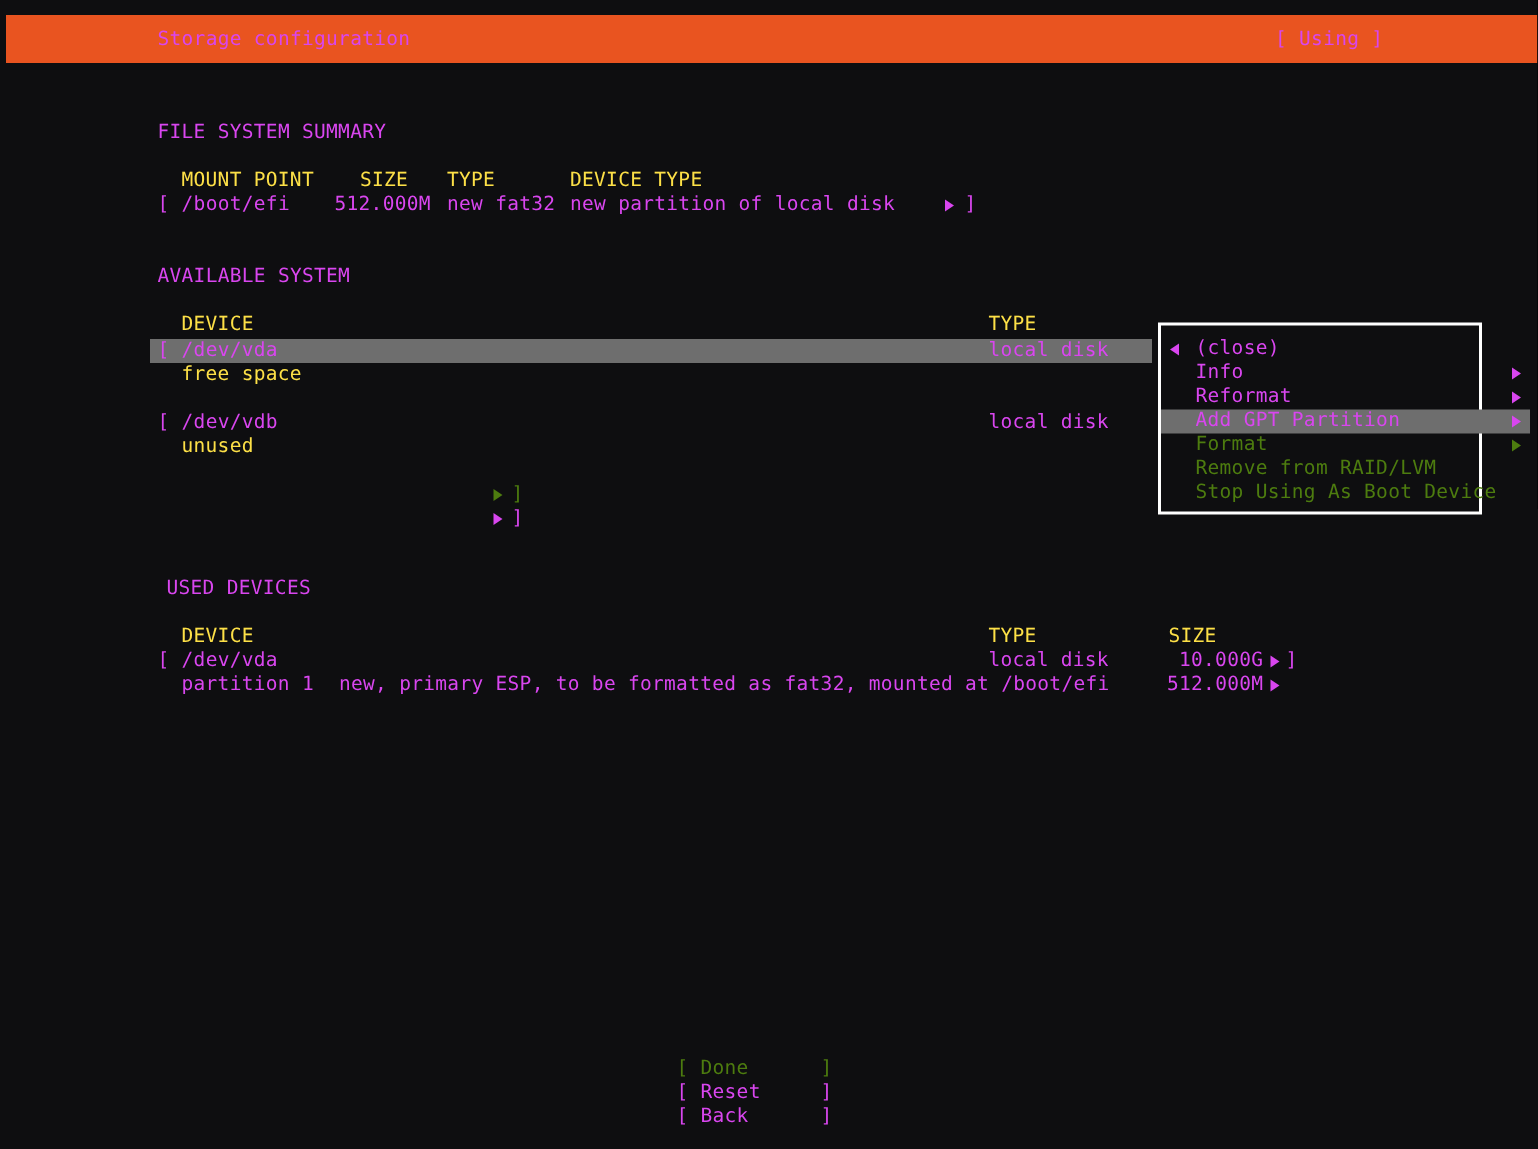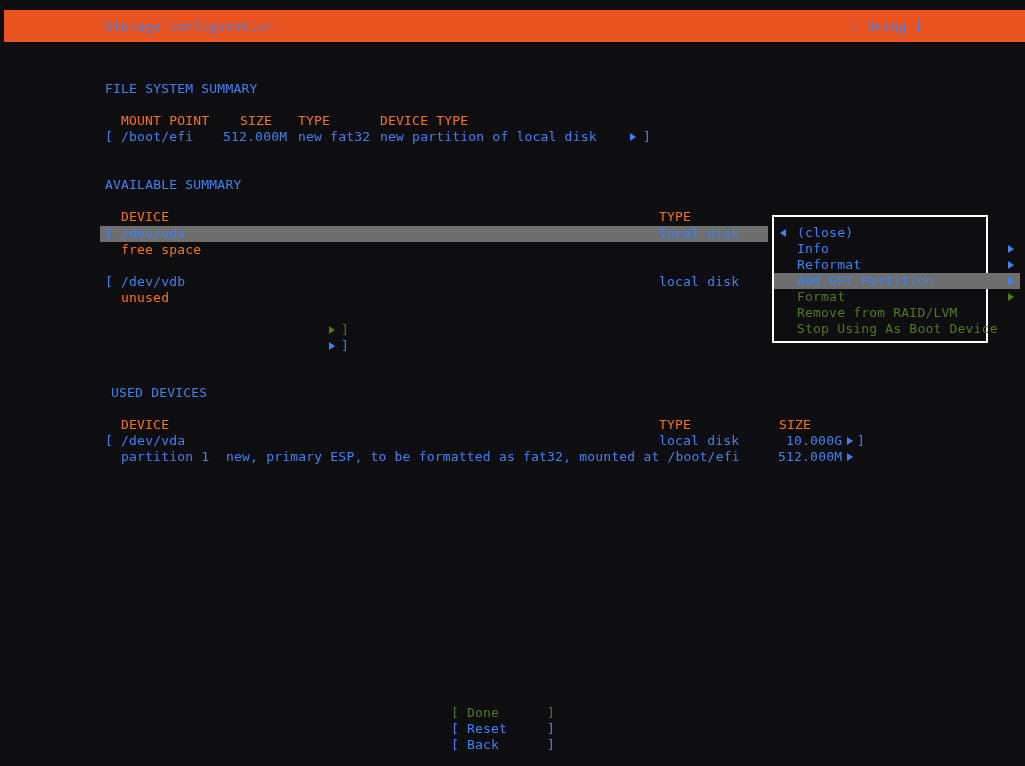--- a/index.html
+++ b/index.html
@@ -3,22 +3,22 @@
 <meta charset="utf-8">
 <style>
   html,body{margin:0;padding:0;background:#000;}
   .screen{
     position:relative;width:1025px;height:766px;overflow:hidden;
     background:#0e0e10;
     font-family:"DejaVu Sans Mono","Liberation Mono",monospace;
     font-size:13px;letter-spacing:.2px;
   }
   .t{position:absolute;height:16px;line-height:16px;white-space:pre;z-index:2;}
-  .w{color:#3b82f6;}
-  .g{color:#f97316;}
+  .w{color:#d946ef;}
+  .g{color:#fde047;}
   .d{color:#4d7c0f;}
   .titlebar{position:absolute;left:4px;right:0;top:10px;height:32px;background:#e95420;z-index:1;}
   .hlbar{position:absolute;left:100px;top:226px;width:668px;height:16px;background:#6e6e6e;z-index:1;}
   .arr{position:absolute;width:0;height:0;z-index:3;}
   .arr-r{border-left:6px solid currentColor;border-top:4px solid transparent;border-bottom:4px solid transparent;}
   .arr-l{border-right:6px solid currentColor;border-top:4px solid transparent;border-bottom:4px solid transparent;}
   .menu{
     position:absolute;left:772px;top:215px;width:216px;height:128px;
     background:#0e0e10;border:2px solid #ffffff;box-sizing:border-box;z-index:5;
   }
@@ -44,21 +44,21 @@
   <span class="t g" style="left:298px;top:113px">TYPE</span>
   <span class="t g" style="left:380px;top:113px">DEVICE TYPE</span>
 
   <span class="t w" style="left:105px;top:129px">[ /boot/efi</span>
   <span class="t w" style="left:223px;top:129px">512.000M</span>
   <span class="t w" style="left:298px;top:129px">new fat32</span>
   <span class="t w" style="left:380px;top:129px">new partition of local disk</span>
   <span class="arr arr-r w" style="left:630px;top:133px"></span>
   <span class="t w" style="left:643px;top:129px">]</span>
 
-  <span class="t w" style="left:105px;top:177px">AVAILABLE SUMMARY</span>
+  <span class="t w" style="left:105px;top:177px">AVAILABLE SYSTEM</span>
   <span class="t g" style="left:121px;top:209px">DEVICE</span>
   <span class="t g" style="left:659px;top:209px">TYPE</span>
 
   <div class="hlbar"></div>
   <span class="t w" style="left:105px;top:226px">[ /dev/vda</span>
   <span class="t w" style="left:659px;top:226px">local disk</span>
   <span class="t g" style="left:121px;top:242px">free space</span>
 
   <span class="t w" style="left:105px;top:274px">[ /dev/vdb</span>
   <span class="t w" style="left:659px;top:274px">local disk</span>

